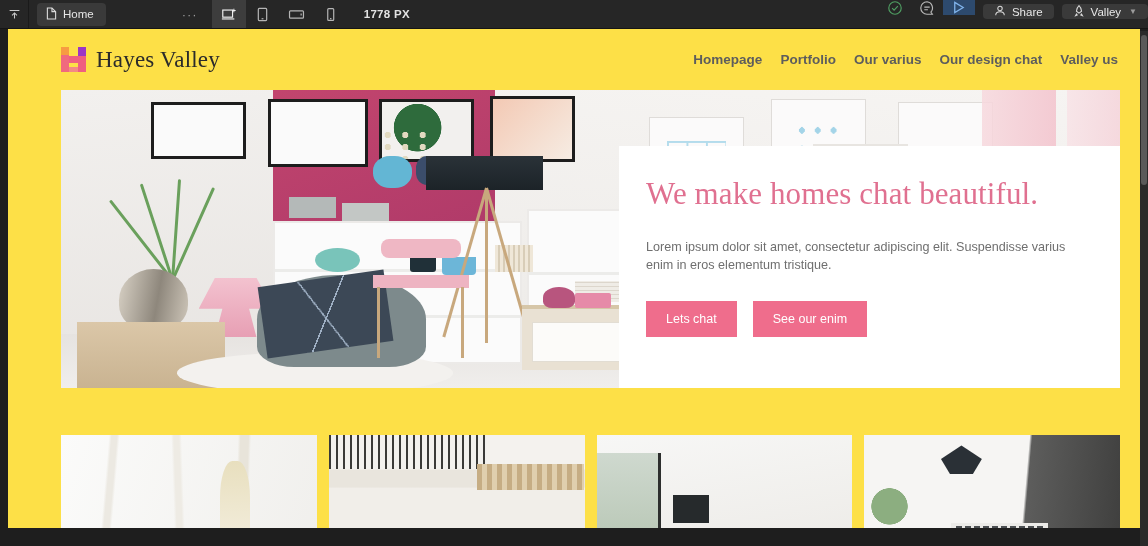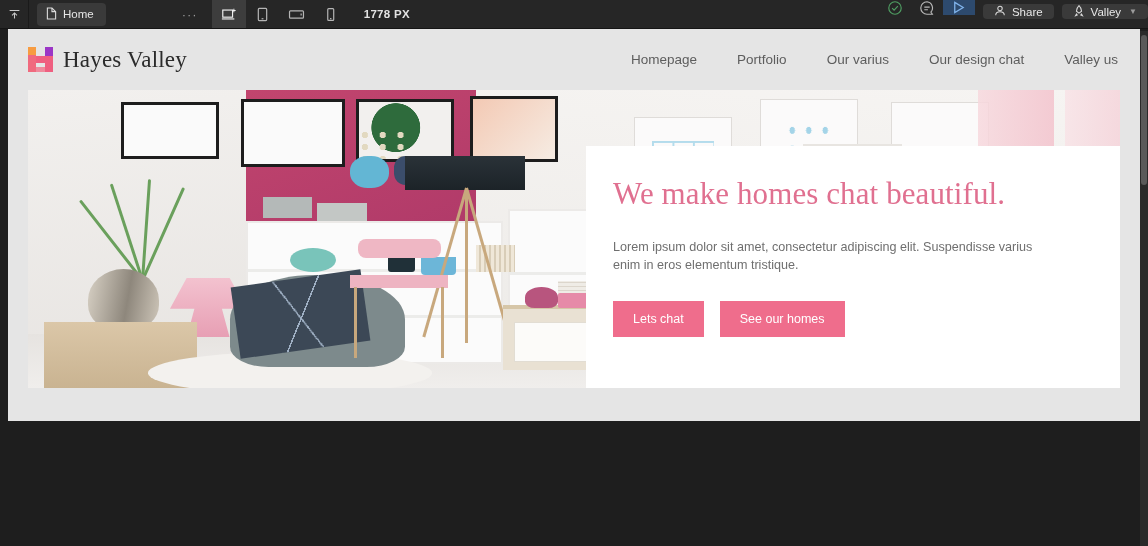--- a/index.html
+++ b/index.html
@@ -58,23 +58,24 @@
     display: flex; align-items: center; gap: 6px;
     background: #3a3a3a; border-radius: 4px;
     padding: 0 11px; margin: 4px 0 4px 8px;
     color: #e8e8e8; font-size: 11.5px;
   }
   .pill .caret { color: #9c9c9c; font-size: 8px; margin-left: 2px; }
 
   
   .canvas {
     position: absolute; top: 29px; left: 8px;
-    width: 1132px; height: 392px;
-    background: #e5e5e5;
+    width: 1132px; height: 499px;
+    background: #fde047;
     overflow: hidden;
+    padding-left: 33px;
   }
   .scrollbar {
     position: absolute; top: 31px; right: 0;
     width: 8px; height: 515px; background: #2a2a2a;
   }
   .scrollbar .thumb {
     position: absolute; top: 4px; left: 1px;
     width: 6px; height: 150px; background: #5a5a5a; border-radius: 3px;
   }
 
@@ -92,21 +93,21 @@
   .lm-b { left: 0;    top: 8px; width: 8px;  height: 17px; background: #f06a7e; }
   .lm-c { left: 8px;  top: 9px; width: 9px;  height: 7px;  background: #ef5f80; }
   .lm-d { left: 17px; top: 0;   width: 8px;  height: 9px;  background: #9b36c6; }
   .lm-e { left: 17px; top: 9px; width: 8px;  height: 16px; background: #ef5f80; }
   .lm-f { left: 0;    top: 20px;width: 25px; height: 5px;  background: #f2798f; opacity:.85;}
   .brand-name {
     font-family: "Liberation Serif", serif;
     font-size: 23px; color: #2b2b2b; letter-spacing: .2px;
   }
   .site-nav {
-    margin-left: auto; display: flex; align-items: center; gap: 40px;
+    margin-left: auto; display: flex; align-items: center; gap: 18px; font-weight: bold;
   }
   .site-nav a {
     color: #5d5d5d; font-size: 13.5px; text-decoration: none;
     font-family: "Liberation Sans", sans-serif;
   }
 
   
   .hero {
     position: relative; margin: 0 20px;
     height: 298px; overflow: hidden;
@@ -466,21 +467,21 @@
         <div class="plantSm"></div>
       <div class="curtain"></div>
         <div class="curtain2"></div>
     </div>
 
     <div class="hero-card">
       <h1 class="hero-title">We make homes chat beautiful.</h1>
       <p class="hero-sub">Lorem ipsum dolor sit amet, consectetur adipiscing elit. Suspendisse varius enim in eros elementum tristique.</p>
       <div class="hero-btns">
         <button class="btn-pink">Lets chat</button>
-        <button class="btn-pink">See our homes</button>
+        <button class="btn-pink">See our enim</button>
       </div>
     </div>
   </section>
 
   <section class="gallery">
     <div class="gal-item g1"></div>
     <div class="gal-item g2"></div>
     <div class="gal-item g3"></div>
     <div class="gal-item g4">
       <span class="gal-bed"></span>

